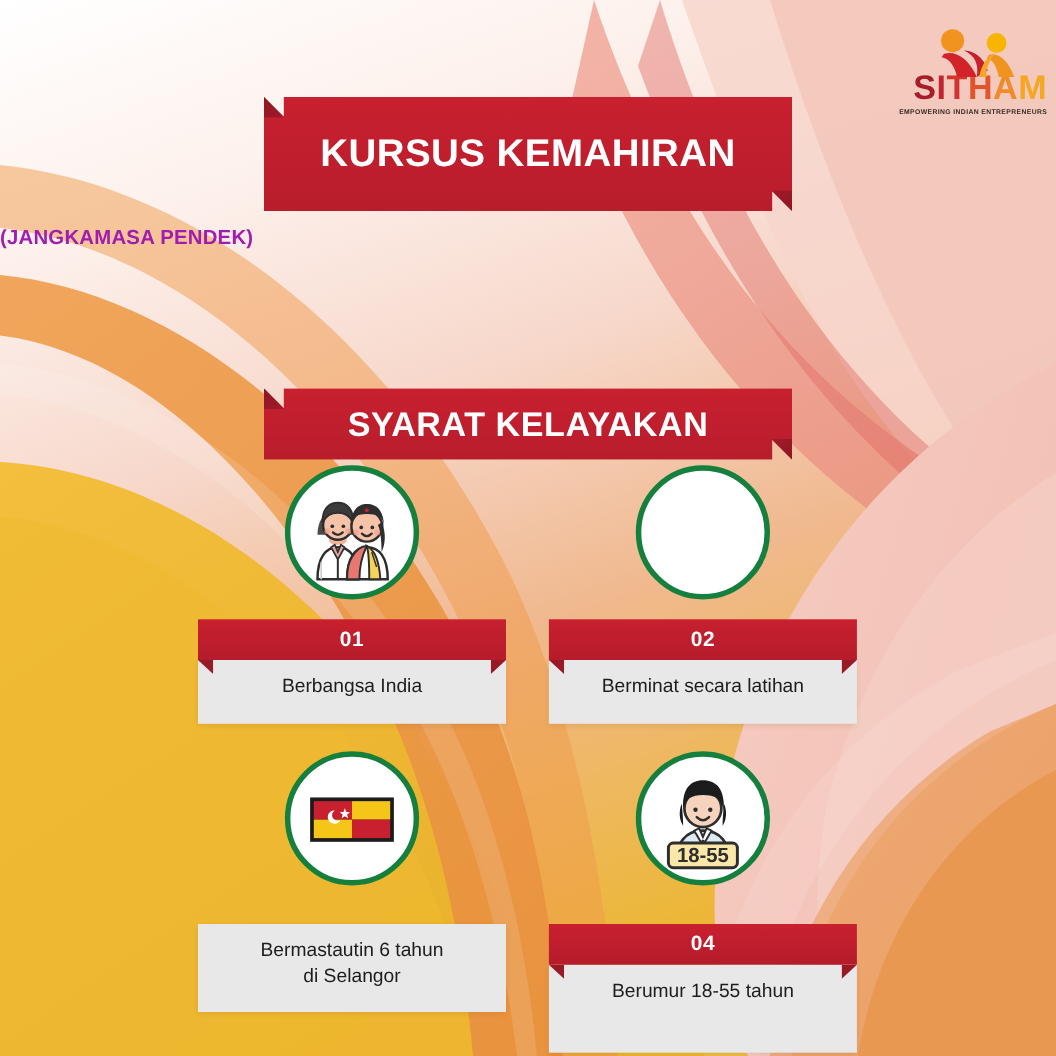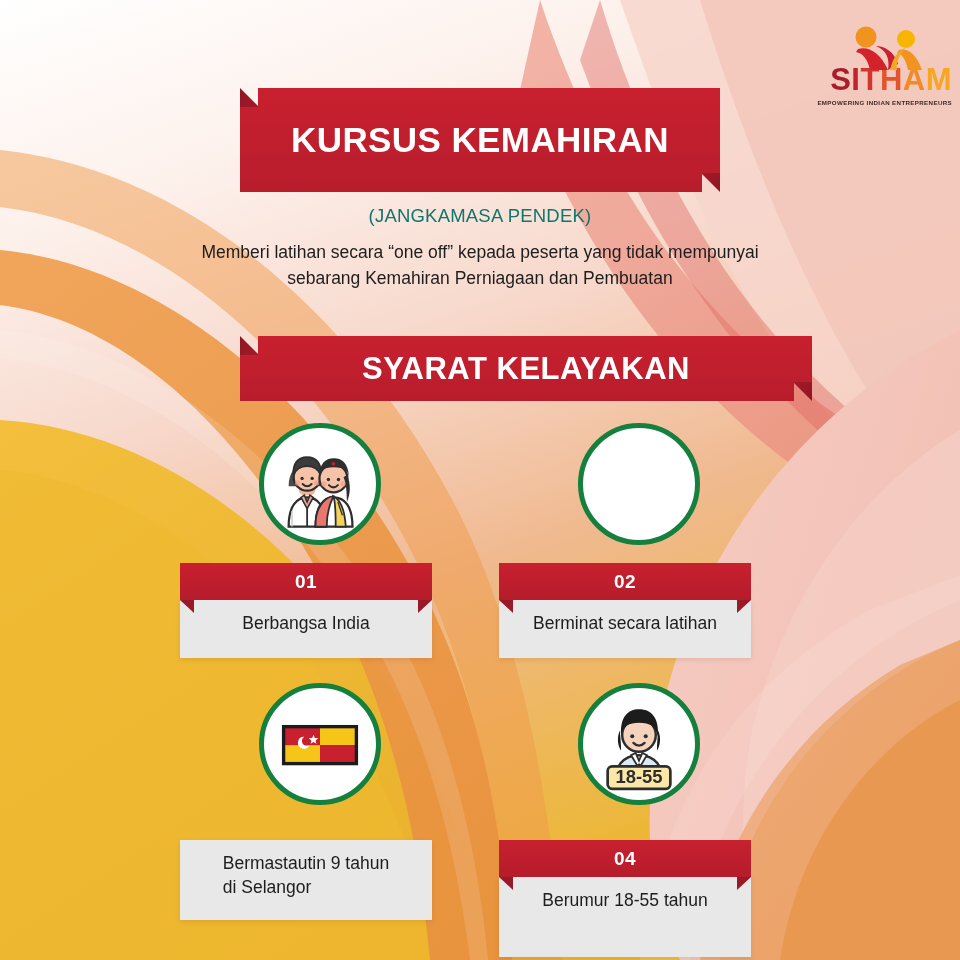--- a/index.html
+++ b/index.html
@@ -58,63 +58,63 @@
     background:linear-gradient(135deg,#a5192a 0%,#8d1722 100%);
     clip-path:polygon(100% 0, 100% 100%, 0 0);
   }
 
   #banner-title { left:240px; top:88px; width:480px; height:104px; }
   #banner-title .plate { flex-direction:row; }
   .title-line {
     font-size:35px; font-weight:bold; letter-spacing:.4px; line-height:1.16;
   }
 
-  #banner-syarat { left:240px; top:336px; width:572px; height:65px; }
+  #banner-syarat { left:240px; top:353px; width:480px; height:65px; }
   .syarat-text { font-size:31px; font-weight:bold; letter-spacing:.5px; }
 
   
   .sub-bold {
     position:absolute; left:0; right:0; top:205px;
-    text-align:center; font-size:18.5px; font-weight:normal; color:#0f766e;
+    font-size:18.5px; font-weight:bold; color:#a21caf;
     letter-spacing:.2px;
   }
   .sub-desc {
     position:absolute; left:110px; width:740px; top:240px;
     text-align:center; font-size:17.5px; color:#1d1d1d; line-height:1.48;
   }
 
   
   .circle {
     position:absolute; width:122px; height:122px; border-radius:50%;
     background:#fff; border:5px solid #15803d;
     display:flex; align-items:center; justify-content:center;
     overflow:hidden;
   }
   #circle-1 { left:259px; top:423px; }
   #circle-2 { left:578px; top:423px; }
   #circle-3 { left:259px; top:683px; }
   #circle-4 { left:578px; top:683px; }
 
   
-  .card { position:absolute; width:252px; }
+  .card { position:absolute; width:280px; }
   .card-head {
     position:relative; height:37px;
     background:linear-gradient(180deg,#c8202f 0%,#b51c2b 100%);
     color:#fff; display:flex; align-items:center; justify-content:center;
     font-size:19px; font-weight:bold; letter-spacing:.5px;
   }
   .card-head .tab-l, .card-head .tab-r {
     position:absolute; bottom:-13px; width:14px; height:13px;
   }
   .card-head .tab-l { left:0;  background:#981a26; clip-path:polygon(0 0,100% 0,100% 100%); }
   .card-head .tab-r { right:0; background:#981a26; clip-path:polygon(0 0,100% 0,0 100%); }
   .card-body {
     background:#e8e8e8; min-height:58px; padding:12px 14px 16px;
     display:flex; align-items:flex-start; justify-content:center;
-    font-size:17.5px; color:#1d1d1d; line-height:1.35;
+    text-align:center; font-size:17.5px; color:#1d1d1d; line-height:1.35;
     box-shadow:0 2px 5px rgba(120,60,20,.13);
   }
   #card-1 { left:180px; top:563px; }
   #card-2 { left:499px; top:563px; }
   #card-3 { left:180px; top:840px; }
   #card-4 { left:499px; top:840px; }
   #card-3 .card-body, #card-4 .card-body { min-height:80px; }
 </style>
 </head>
 <body>
@@ -202,24 +202,20 @@
 
   <div class="banner" id="banner-title">
     <div class="plate">
       <div class="title-line">KURSUS KEMAHIRAN</div>
     </div>
     <div class="fold-tl"></div>
     <div class="fold-br"></div>
   </div>
 
   <div class="sub-bold">(JANGKAMASA PENDEK)</div>
-  <div class="sub-desc">
-    <div>Memberi latihan secara “one off” kepada peserta yang tidak mempunyai</div>
-    <div>sebarang Kemahiran Perniagaan dan Pembuatan</div>
-  </div>
 
   <div class="banner" id="banner-syarat">
     <div class="plate">
       <div class="syarat-text">SYARAT KELAYAKAN</div>
     </div>
     <div class="fold-tl"></div>
     <div class="fold-br"></div>
   </div>
 
   <div class="circle" id="circle-1">
@@ -304,21 +300,21 @@
       <span>02</span>
       <span class="tab-l"></span>
       <span class="tab-r"></span>
     </div>
     <div class="card-body">Berminat secara latihan</div>
   </div>
 
   <div class="card" id="card-3">
     <div class="card-body">
       <span>
-        <span>Bermastautin 9 tahun</span><br>
+        <span>Bermastautin 6 tahun</span><br>
         <span>di Selangor</span>
       </span>
     </div>
   </div>
 
   <div class="card" id="card-4">
     <div class="card-head">
       <span>04</span>
       <span class="tab-l"></span>
       <span class="tab-r"></span>

